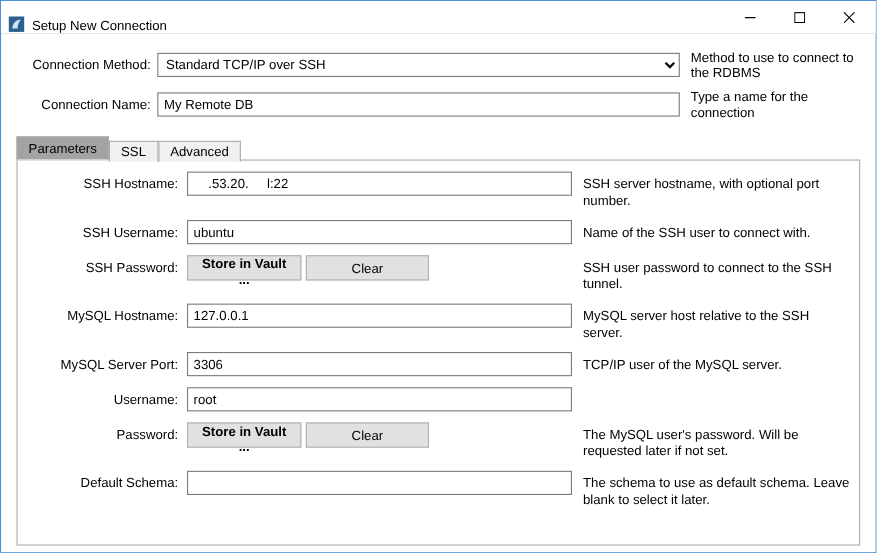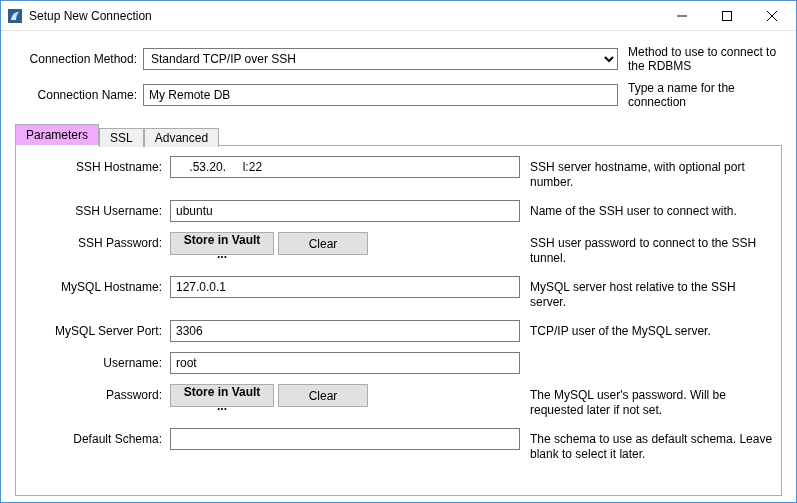--- a/index.html
+++ b/index.html
@@ -18,21 +18,21 @@
     height: 503px;
     border: 1px solid #4a90d9;
     display: flex;
     flex-direction: column;
     background: #fff;
   }
   .titlebar {
     height: 30px;
     background: #fff;
     display: flex;
-    align-items: center;
+    align-items: flex-end;
     padding: 0 2px 0 6px;
     border-bottom: 1px solid #e5e5e5;
   }
   .titlebar .app-icon {
     width: 16px; height: 16px;
     margin-right: 6px;
     display: inline-flex;
   }
   .titlebar .title { flex: 0 0 auto; font-size: 12px; }
   .titlebar .spacer { flex: 1; }
@@ -111,21 +111,21 @@
     border: 1px solid #acacac;
     border-bottom: none;
     padding: 3px 10px 3px 10px;
     background: #fff;
     margin-right: 0px;
     font-size: 12px;
     position: relative;
     top: 1px;
   }
   .tab.active {
-    background: #f0abfc;
+    background: #a3a3a3;
     border-bottom: 1px solid #fff;
     z-index: 3;
   }
   .tab.inactive {
     background: #f0f0f0;
     top: 2px;
     padding-top: 2px;
     padding-bottom: 2px;
   }
   .tab-panel {
@@ -156,21 +156,21 @@
   .form-row .fctrl.btns { gap: 4px; }
   .form-row .fhelp {
     flex: 1;
     padding-left: 10px;
     padding-top: 4px;
     font-size: 12px;
     line-height: 1.25;
   }
   .form-row .fctrl input.txt { flex: 1; }
   .vault-btn { width: 104px; min-width: 0; font-weight: bold; }
-  .clear-btn { width: 90px; min-width: 0; }
+  .clear-btn { width: 112px; min-width: 0; }
   .browse-btn {
     width: 26px; min-width: 0; padding: 0;
     border: 2px solid #0078d7;
     background: #e1e1e1;
     height: 23px;
   }
 </style>
 </head>
 <body>
 

